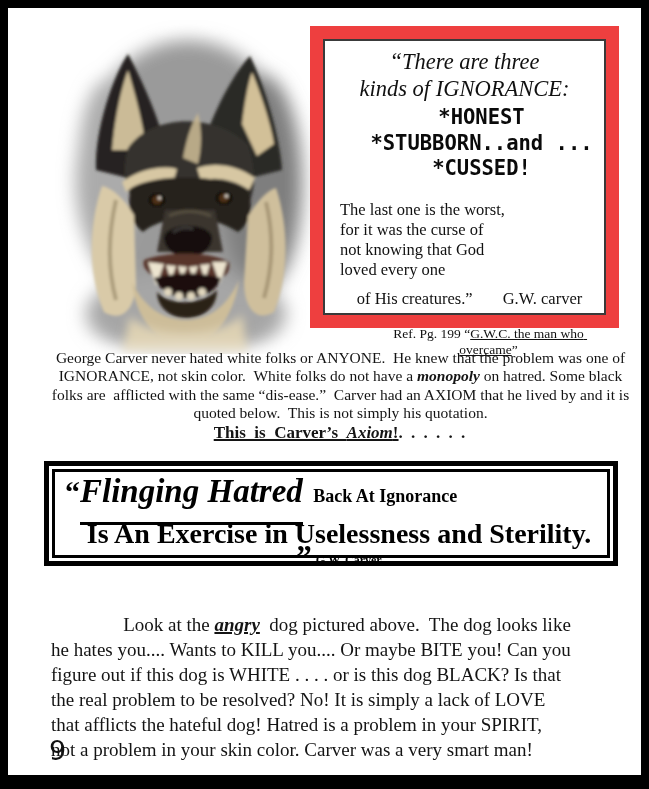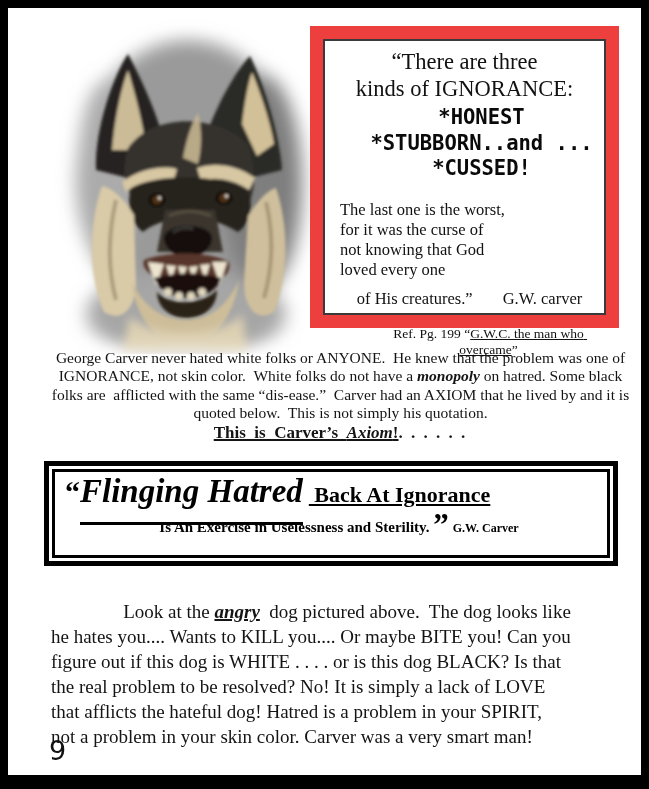--- a/index.html
+++ b/index.html
@@ -17,21 +17,21 @@
   
   .dog-figure { position:absolute; left:28px; top:10px; width:294px; height:336px; }
 
   
   .quote-box {
     position:absolute; left:302px; top:18px; width:309px; height:302px;
     border:13px solid #ee3f3f;
     box-shadow: inset 0 0 0 2px #3a3a3a;
     background:#fff; padding:9px 7px 6px 7px;
   }
-  .qb-heading { text-align:center; font-size:22.5px; line-height:1.2; color:#111; }
+  .qb-heading { text-align:center; font-size:22.5px; line-height:1.2; color:#111;font-style:italic; }
   .qb-kinds {
     font-family:"DejaVu Sans Mono", monospace; font-weight:bold;
     font-size:20.5px; line-height:1.25; padding-left:34px; margin-top:3px; color:#0a0a0a;text-align:center;
   }
   .qb-body { font-size:16.5px; line-height:1.22; padding-left:10px; margin-top:18px; color:#111; }
   .qb-closing { font-size:16.5px; padding-left:10px; margin-top:9px; color:#111; }
   .qb-attrib { margin-left:30px; }
   .qb-ref { font-size:13.5px; margin-top:17px; padding-left:2px; color:#111;margin-left:46px; }
   .qb-ref .u { text-decoration:underline; }
 
@@ -52,36 +52,36 @@
     border:5px solid #000;
     box-shadow: inset 0 0 0 3px #fff, inset 0 0 0 6px #000;
     background:#fff; padding:8px 0 0 16px;
   }
   .ab-line1 { line-height:1.05; }
   .ab-openquote { font-size:30px; font-weight:bold; }
   .ab-phrase {
     font-size:33px; font-weight:bold; font-style:italic;
     border-bottom:3.5px solid #000; padding-bottom:13px;
   }
-  .ab-rest { font-size:22px; font-weight:bold; margin-left:6px;text-decoration:underline; }
+  .ab-rest { font-size:18px; font-weight:bold; margin-left:6px; }
   .ab-line2 { margin-top:9px; }
-  .ab-main { font-size:15px; font-weight:bold; }
+  .ab-main { font-size:28px; font-weight:bold; }
   .ab-closequote { font-size:31px; font-weight:bold; position:relative; top:3px; line-height:0; }
   .ab-attrib { font-size:12px; font-weight:bold; margin-left:4px; }
 
   
   .ref-line {
     position:absolute; left:0; top:567px; width:100%;
     text-align:center; font-size:13.5px; color:#111;
   }
   .ref-line .title { font-weight:bold; text-decoration:underline; }
 
   
   .para2 {
-    position:absolute; left:43px; top:592px; width:592px;
+    position:absolute; left:43px; top:605px; width:592px;
     font-size:19px; line-height:1.315; color:#141414;
   }
   .para2 .ulbi { font-weight:bold; font-style:italic; text-decoration:underline; text-decoration-thickness:2px; }
 
   .page-number {
     position:absolute; left:41px; top:727px;
     font-family:"DejaVu Sans", "Liberation Sans", sans-serif;
     font-size:27px; color:#111;
   }
 </style>

